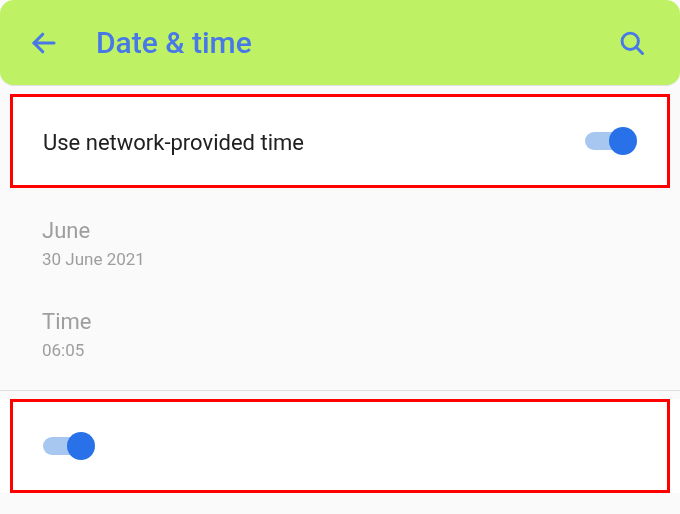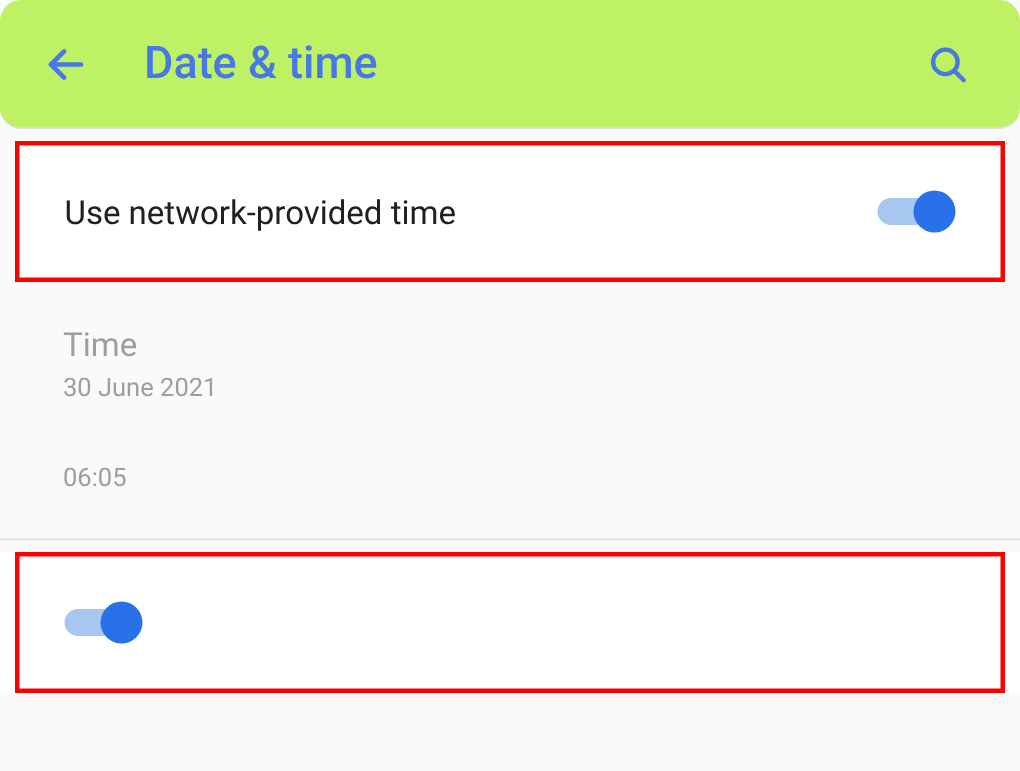--- a/index.html
+++ b/index.html
@@ -135,25 +135,26 @@
 <div class="content">
   <div class="setting-row setting-row-highlighted">
     <span class="setting-label">Use network-provided time</span>
     <div class="toggle">
       <div class="toggle-track"></div>
       <div class="toggle-thumb"></div>
     </div>
   </div>
 
   <div class="info-section">
-    <div class="info-label">Time</div>
+    <div class="info-label">June</div>
     <div class="info-value">30 June 2021</div>
   </div>
 
   <div class="info-section">
+    <div class="info-label">Time</div>
     <div class="info-value">06:05</div>
   </div>
 
   <div class="divider"></div>
 
   <div class="section-bottom">
     <div class="setting-row setting-row-highlighted" style="margin-top:8px;">
       <div class="toggle">
         <div class="toggle-track"></div>
         <div class="toggle-thumb"></div>

